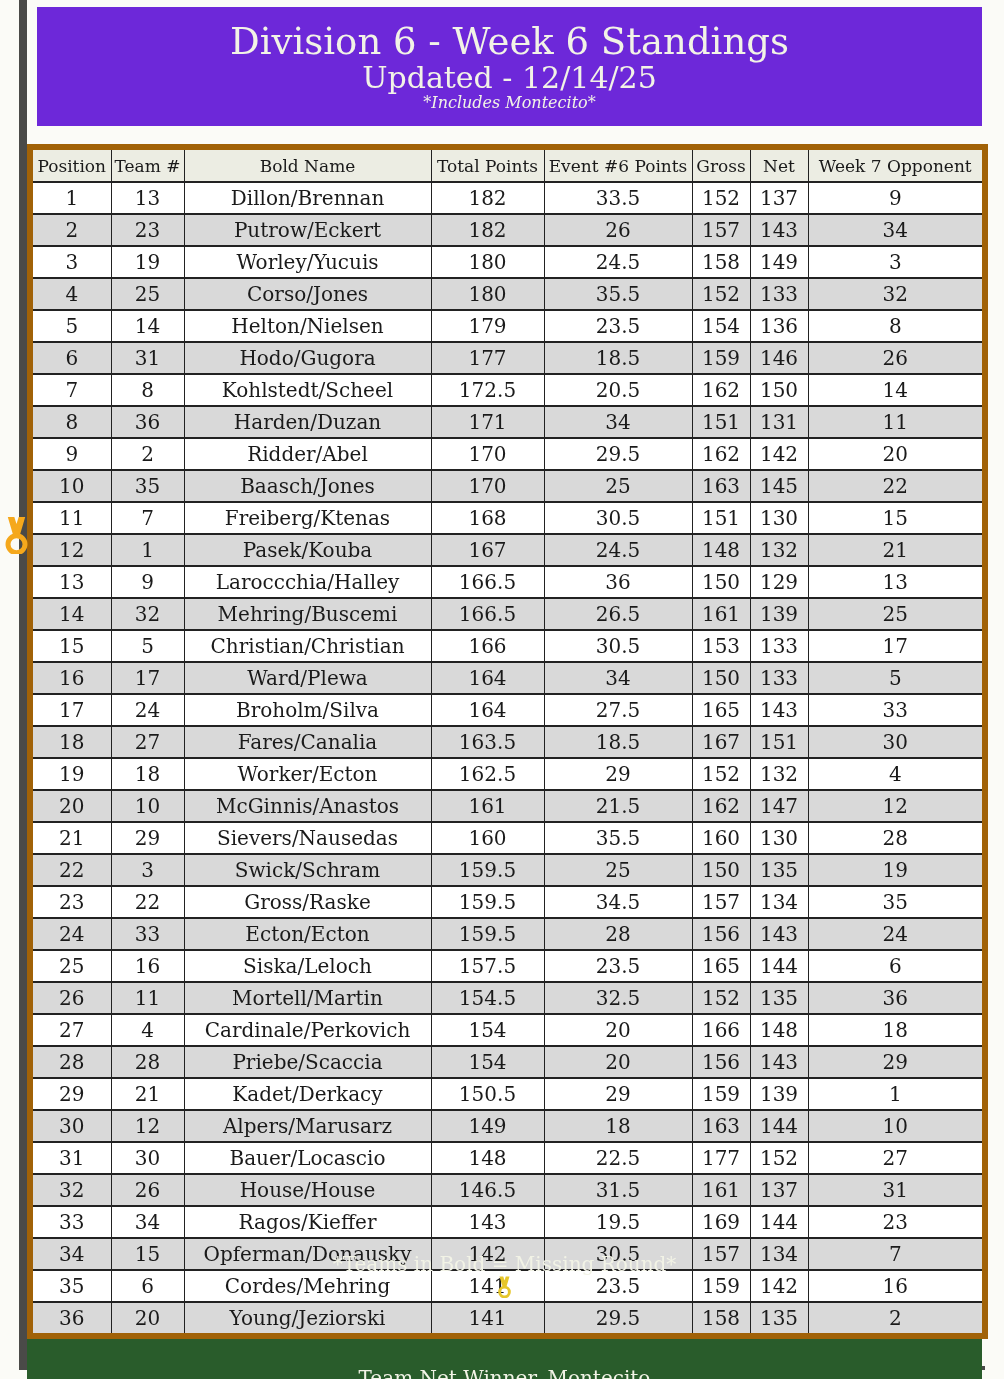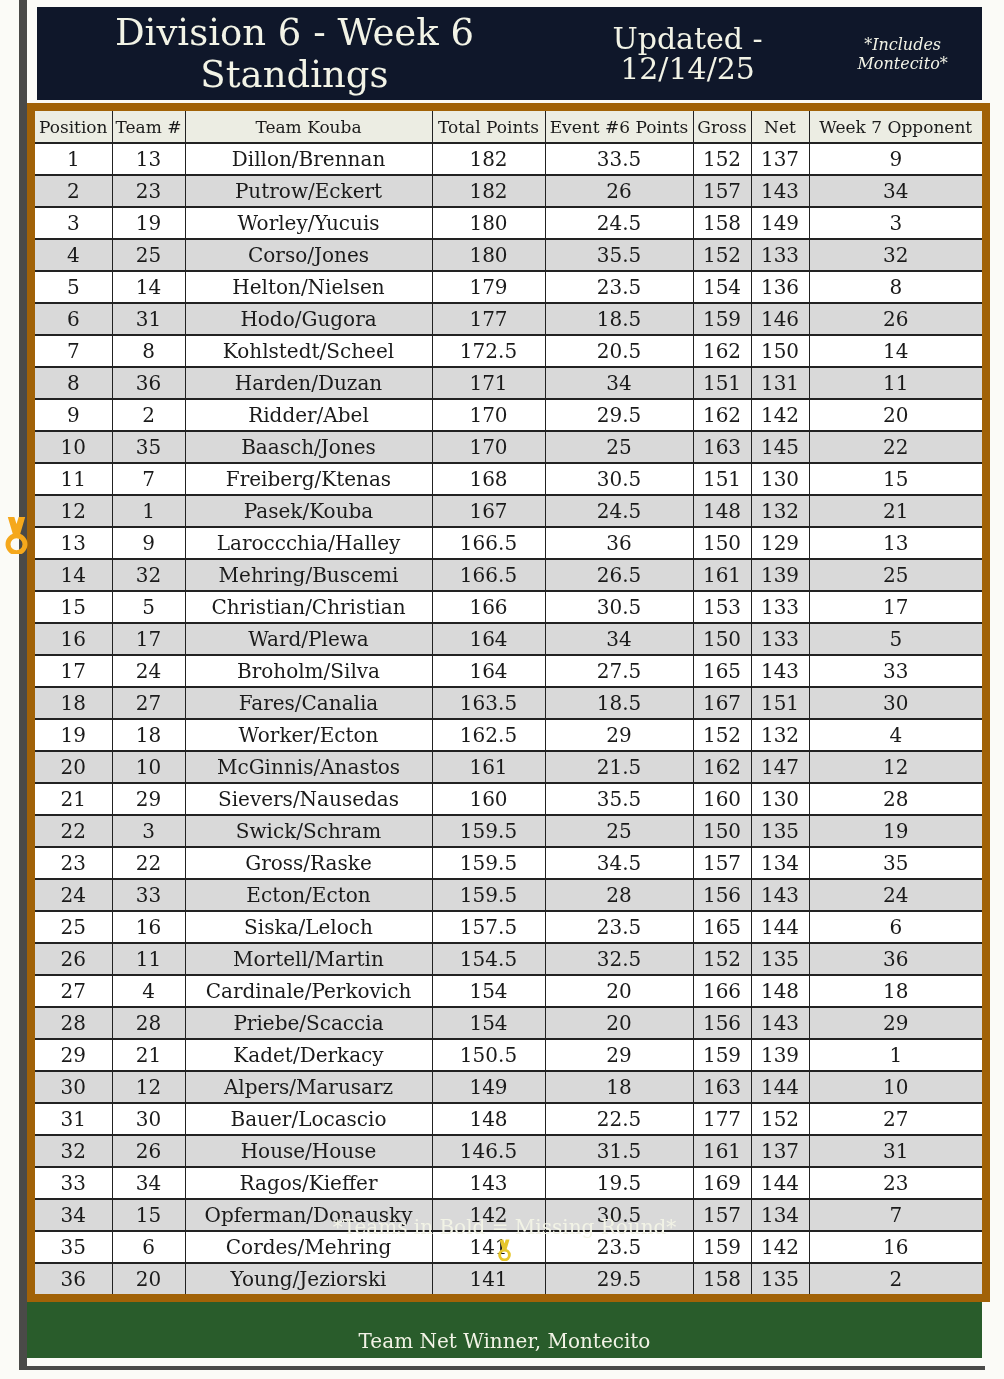--- a/index.html
+++ b/index.html
@@ -17,37 +17,37 @@
     width: 8px; height: 1370px; background: #4a4a48;
   }
   .frame-bottom {
     position: absolute; left: 19px; top: 1366px;
     width: 966px; height: 4px; background: #4a4a48;
   }
   .content { position: absolute; left: 27px; top: 7px; width: 955px; }
 
   .title-block {
     margin-left: 10px;
-    height: 93px;
-    background: #0f172a;
+    height: 119px;
+    background: #6d28d9;
     color: #F2F3E6;
-    display: flex; flex-direction: row;
+    display: flex; flex-direction: column;
     align-items: center; justify-content: center;
     text-align: center;
   }
   .title-block .title    { font-size: 37px; line-height: 42px; }
   .title-block .subtitle { font-size: 30px; line-height: 30px; }
   .title-block .note     { font-size: 16px; line-height: 19px; font-style: italic; }
 
   table.standings {
-    margin-top: 3px;
+    margin-top: 18px;
     border-collapse: collapse;
     table-layout: fixed;
     width: 955px;
-    border: 8px solid #a16207;
+    border: 6px solid #a16207;
   }
   table.standings th, table.standings td {
     border-left: 1px solid #222;
     border-right: 1px solid #222;
     border-top: 2px solid #222;
     border-bottom: 2px solid #222;
     text-align: center;
     vertical-align: middle;
     padding: 0;
     overflow: hidden;
@@ -100,21 +100,21 @@
         <col style="width:113px">
           <col style="width:148px">
           <col style="width:58px">
         <col style="width:58px">
           <col style="width:177px">
       </colgroup>
       <thead>
         <tr>
             <th>Position</th>
             <th>Team #</th>
-            <th>Team Kouba</th>
+            <th>Bold Name</th>
             <th>Total Points</th>
             <th>Event #6 Points</th>
             <th>Gross</th>
             <th>Net</th>
             <th>Week 7 Opponent</th>
           </tr>
       </thead>
       <tbody>
           <tr>
             <td>1</td>

